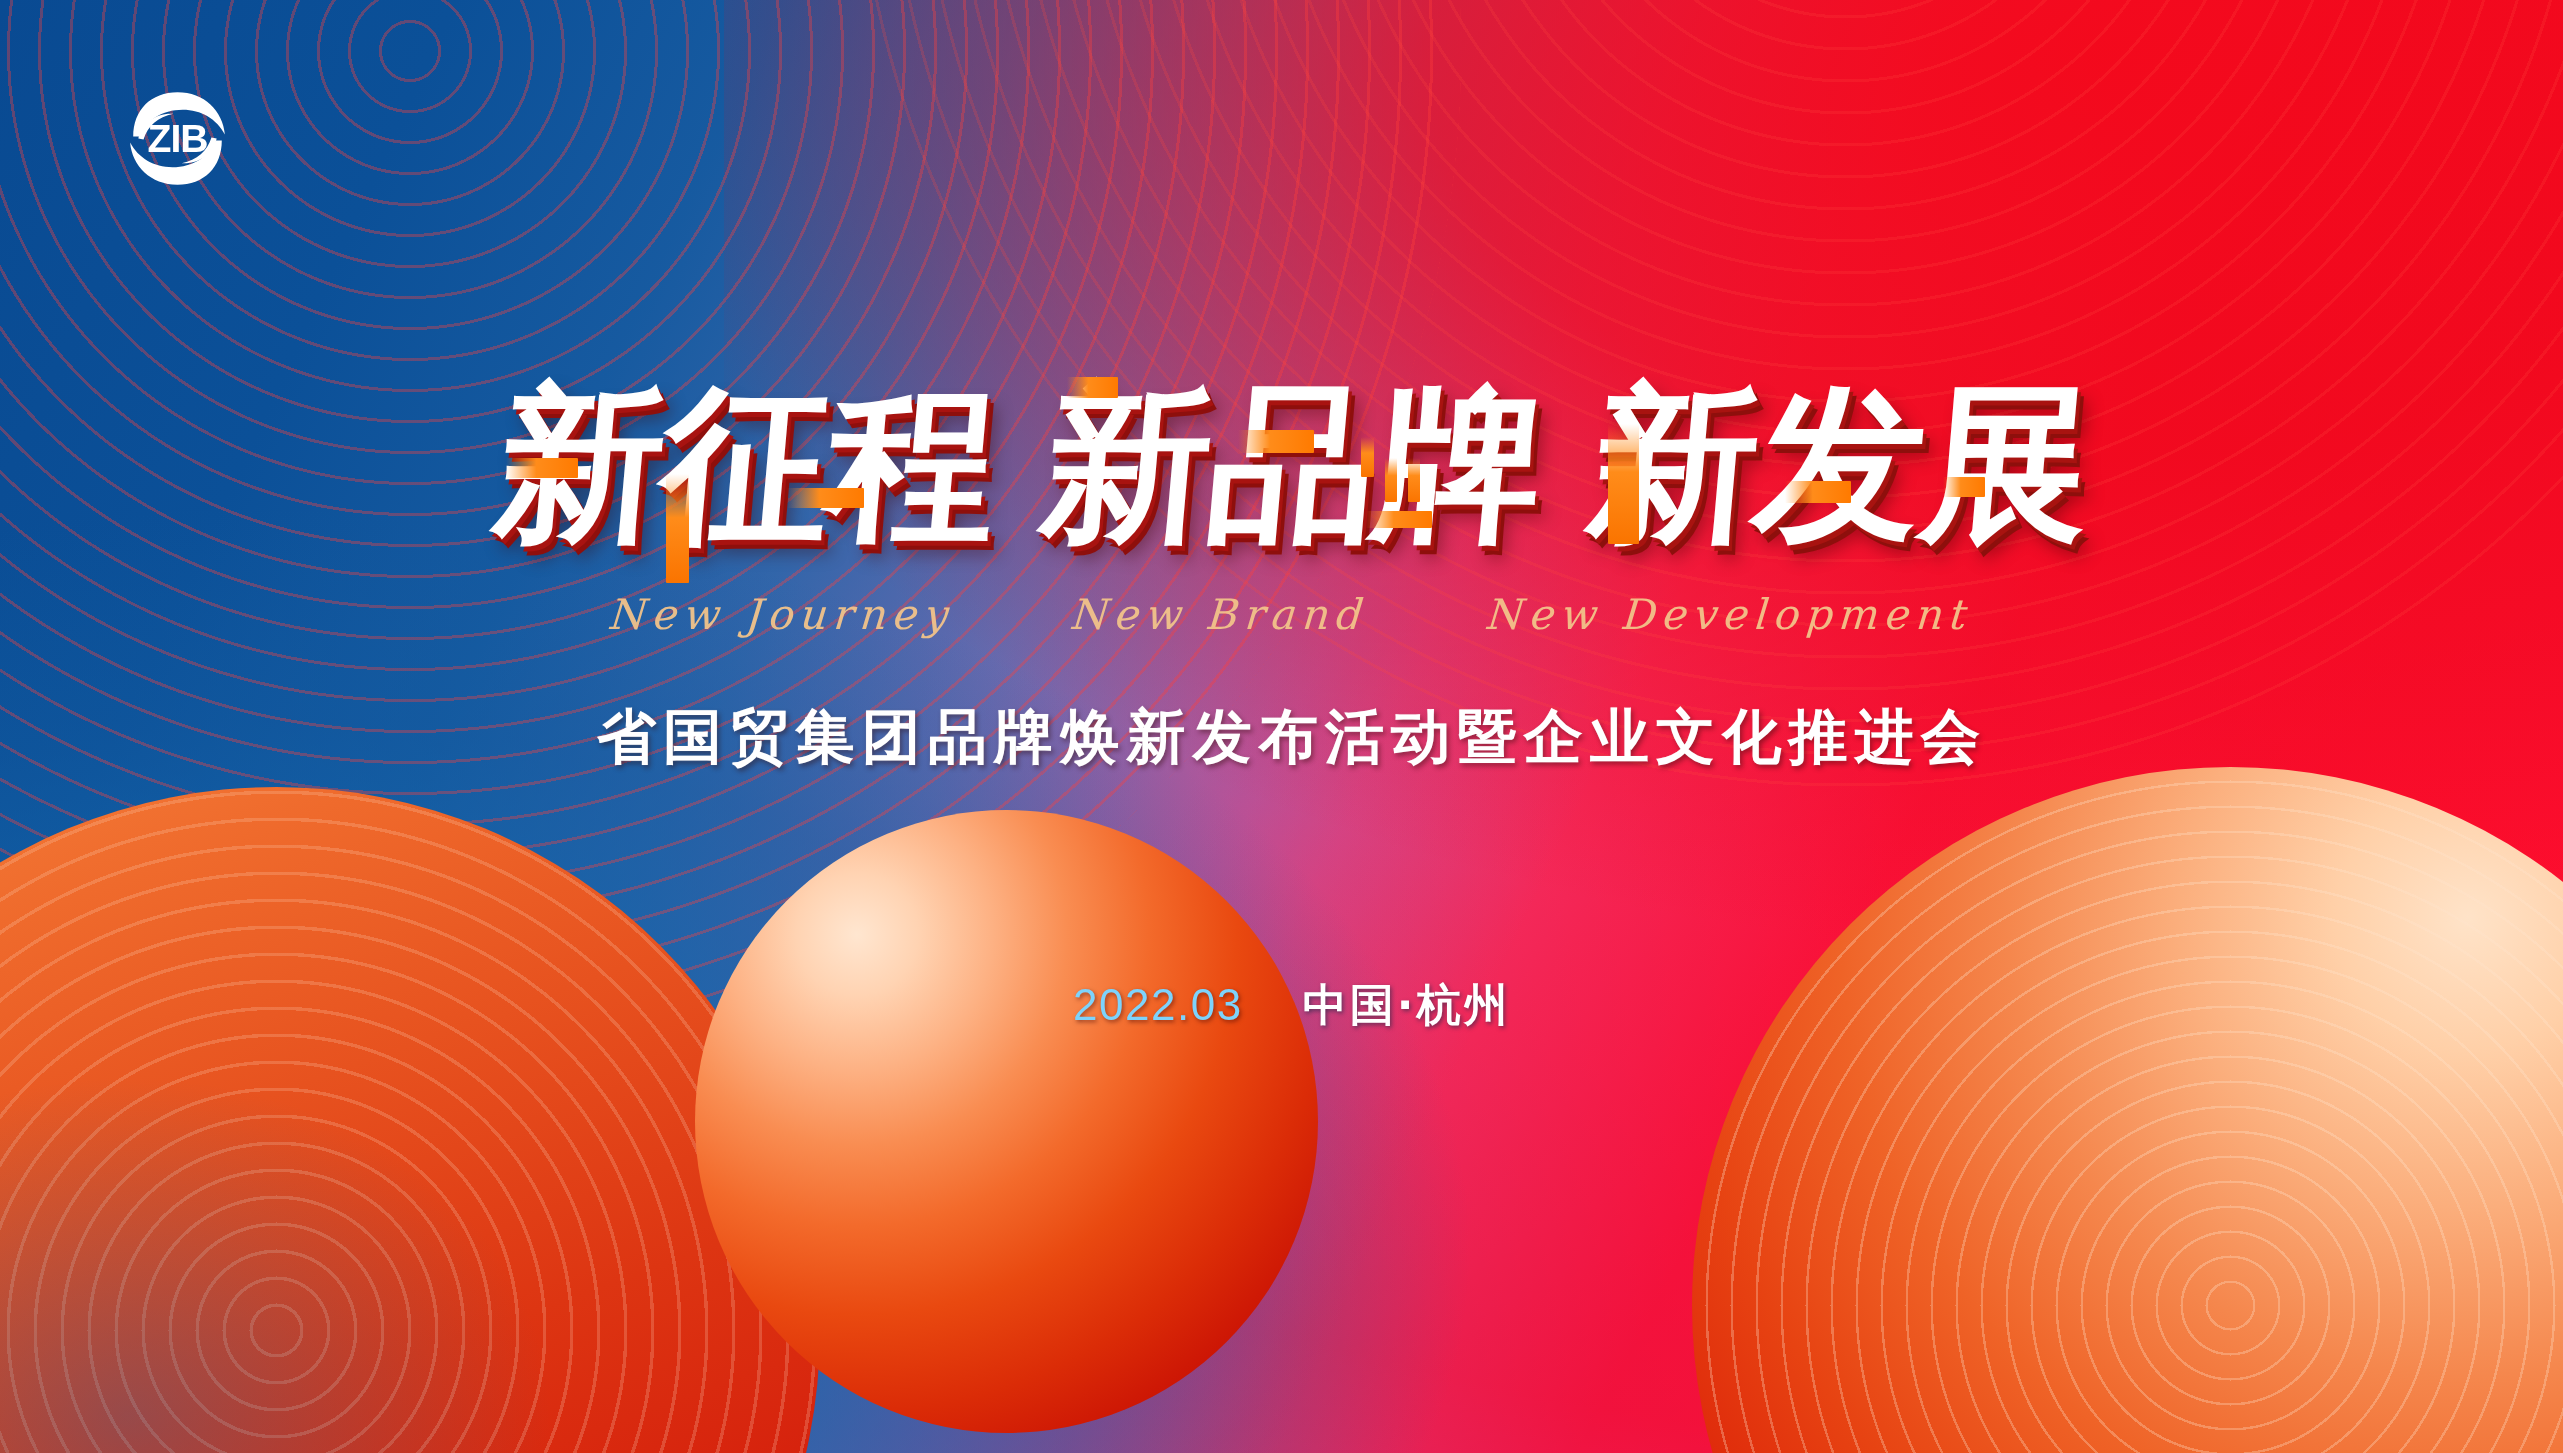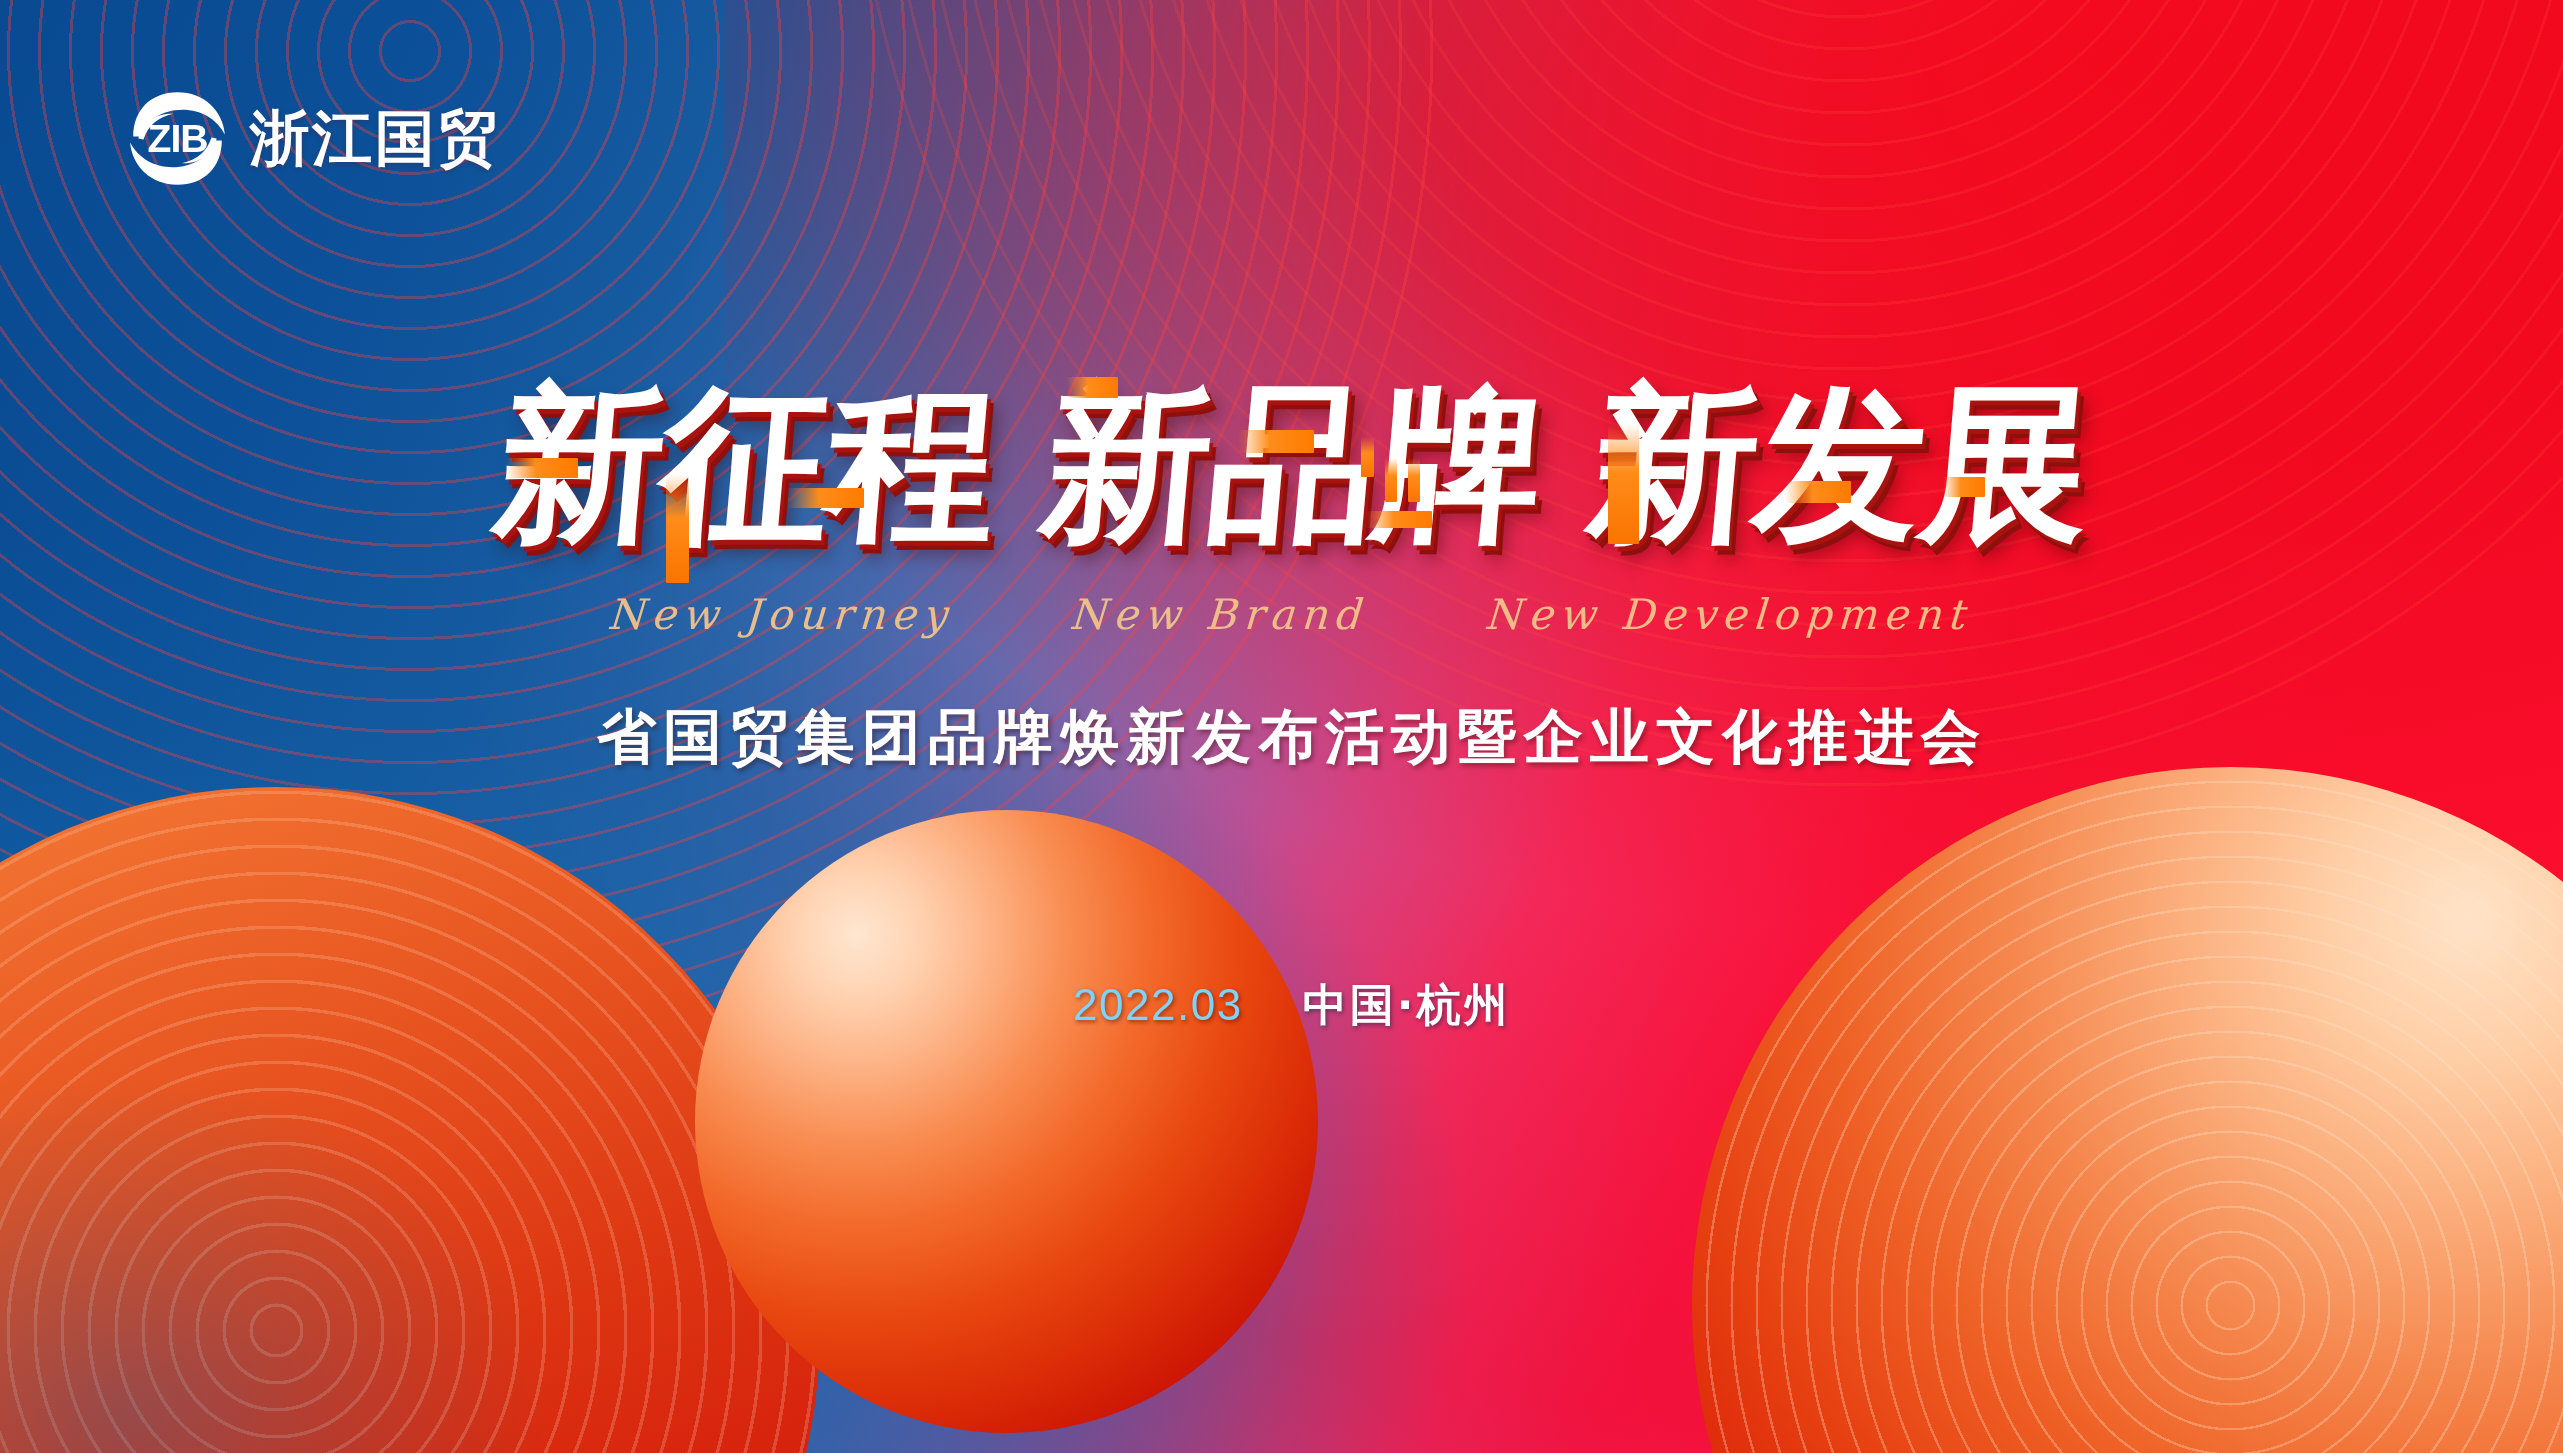--- a/index.html
+++ b/index.html
@@ -139,20 +139,21 @@
     position:absolute; left:-103px; bottom:-103px;
     width:769px; height:564px;
     background:radial-gradient(55% 60% at 30% 75%, rgba(20,105,175,.35) 0%, rgba(20,105,175,0) 100%);
   }
 
   
   .logo{
     position:absolute; left:126px; top:87px;
     display:flex; align-items:center; gap:20.5px;
     z-index:40;
+    flex-direction:column;
   }
   .logo-mark{width:103px;height:103px;flex:none;}
   .logo-text{
     color:#fff;
     font-size:60px;
     font-weight:700;
     letter-spacing:2.6px;
     line-height:1;
     white-space:nowrap;
     font-family:"Liberation Sans","DejaVu Sans",sans-serif;
@@ -279,21 +280,20 @@
         <path d="M14 96 C14 44 49 10 100 10 C152 10 188 46 192 92 C176 62 146 44 110 44 C70 44 38 65 26 96 Z"></path>
         <path d="M24 100 C30 70 58 50 92 52 C62 58 42 76 34 102 Z" fill="#ffffff"></path>
 
         <path d="M186 104 C186 156 151 190 100 190 C48 190 12 154 8 108 C24 138 54 156 90 156 C130 156 162 135 174 104 Z"></path>
         <path d="M176 100 C170 130 142 150 108 148 C138 142 158 124 166 98 Z" fill="#ffffff"></path>
       </g>
       <g fill="#ffffff" font-family="Liberation Sans, sans-serif" font-weight="900" font-size="76" letter-spacing="-2">
         <text x="100" y="126" text-anchor="middle">ZIB</text>
       </g>
     </svg>
-    <div class="logo-text">浙江国贸</div>
   </div>
 
   <div class="headline">
 
     <div class="hw">
       <div class="hw-inner">新征程</div>
       <span class="acc" style="left:9.2px;  top:78px; width:72px; height:19.5px;"></span>
       <span class="acc v" style="left:170px; top:94px; width:22.6px;  height:109px;"></span>
       <span class="acc" style="left:291px; top:108px; width:77px; height:19.5px;"></span>
     </div>

